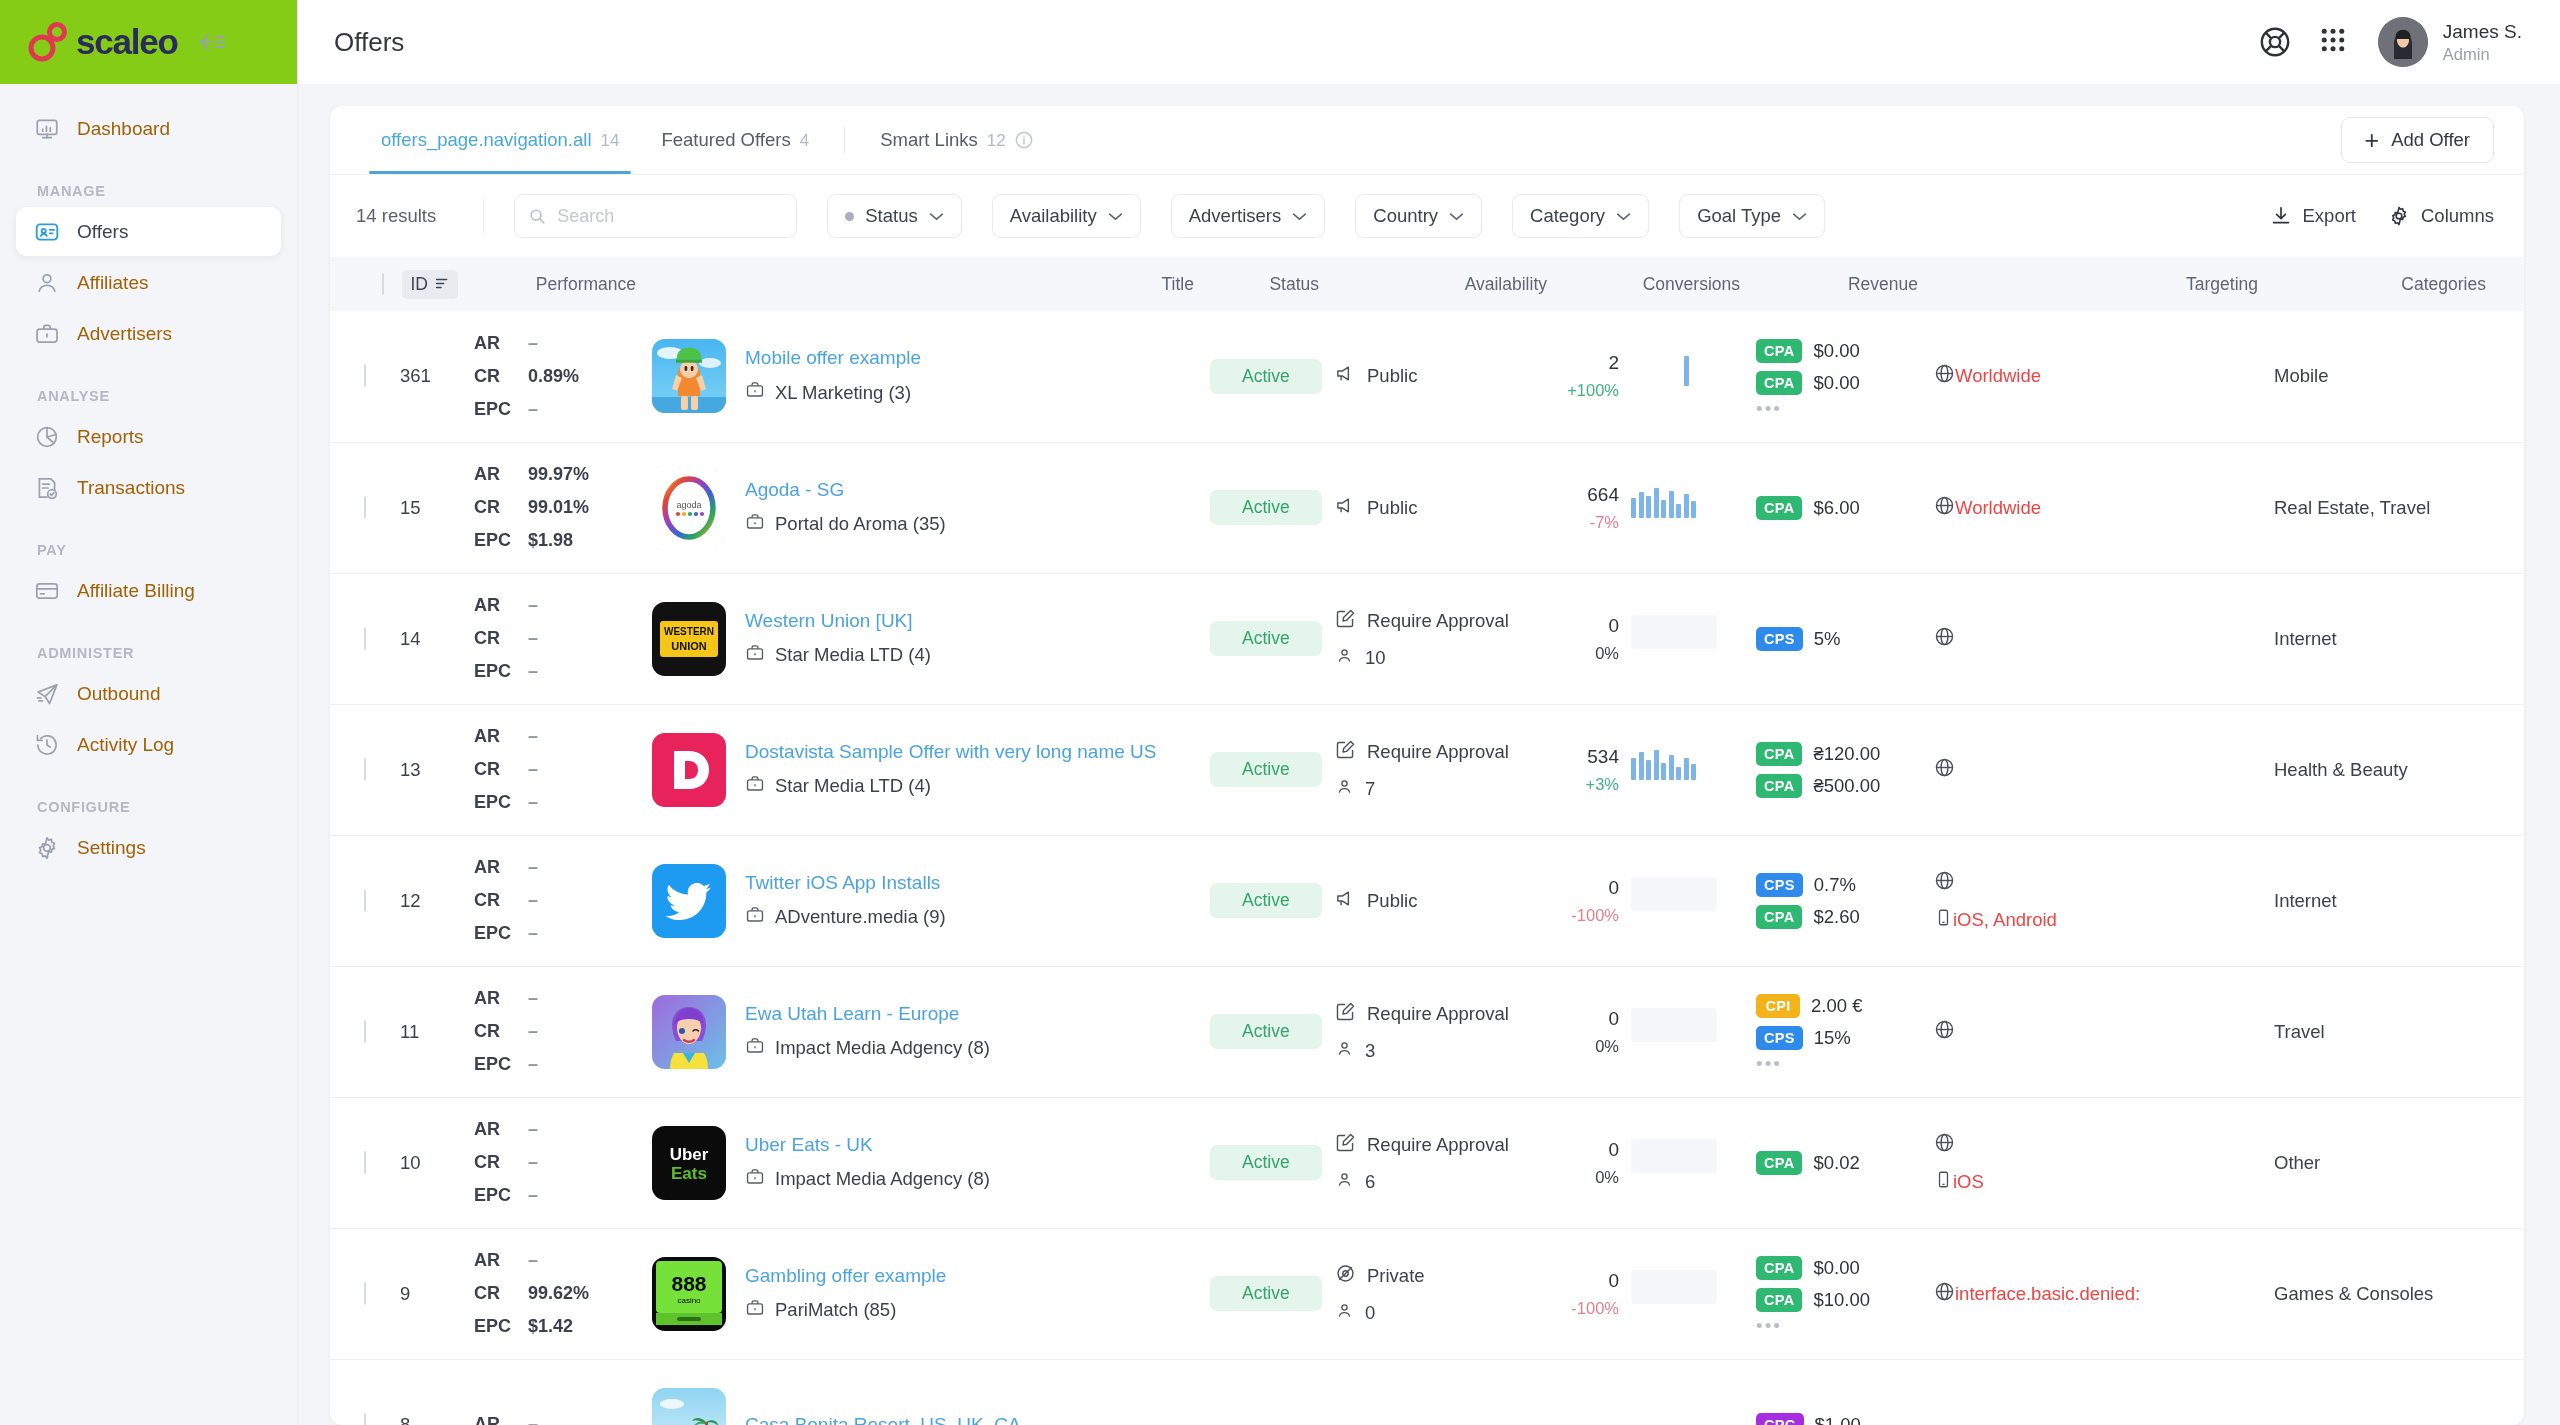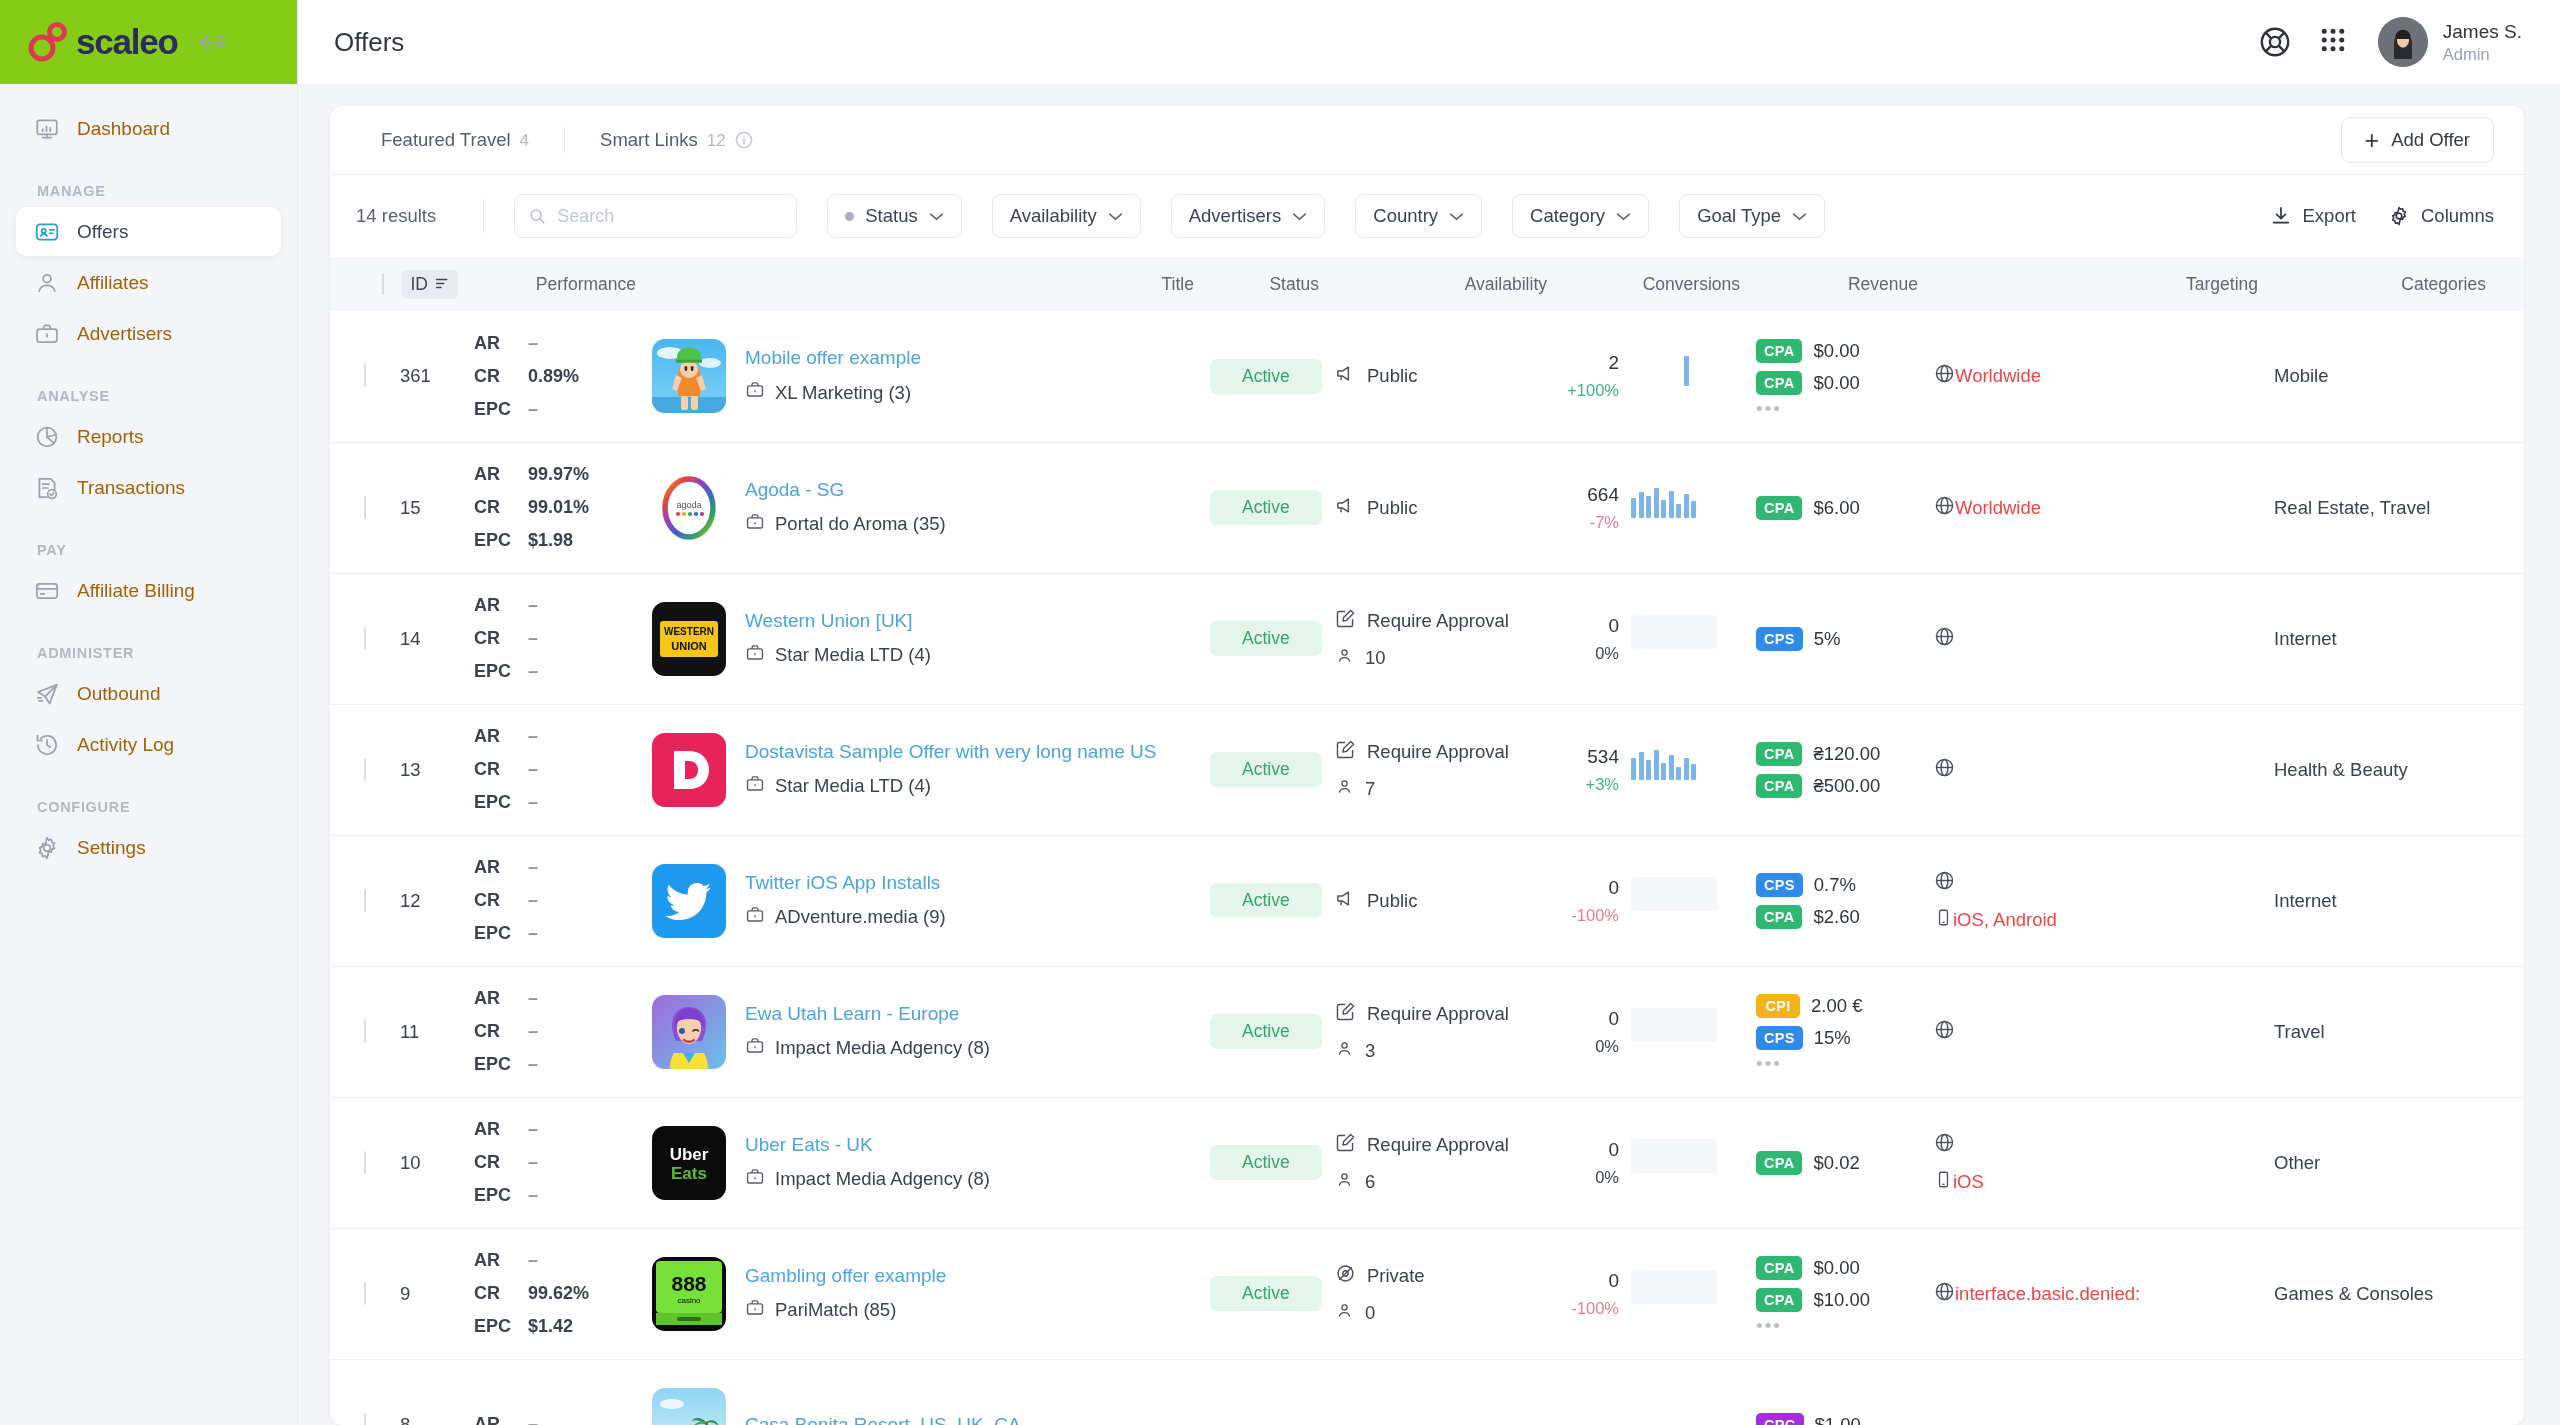--- a/index.html
+++ b/index.html
@@ -385,22 +385,26 @@
             <span class="user-role" style="display:block">Admin</span>
           </span>
         </div>
       </div>
     </header>
 
     <div class="content">
       <div class="card">
 
         <div class="tabs-row">
+          <div class="tab active">
+            <span>offers_page.navigation.all</span>
+            <span class="cnt">14</span>
+          </div>
           <div class="tab">
-            <span>Featured Travel</span>
+            <span>Featured Offers</span>
             <span class="cnt">4</span>
           </div>
           <span class="tab-sep"></span>
           <div class="tab">
             <span>Smart Links</span>
             <span class="cnt">12</span>
             <span class="info-ico">
               <svg viewBox="0 0 18 18" fill="none" stroke="currentColor" stroke-width="1.5">
                 <circle cx="9" cy="9" r="7.6"></circle>
                   <path d="M9 8v5M9 5.4v.1" stroke-linecap="round"></path>

